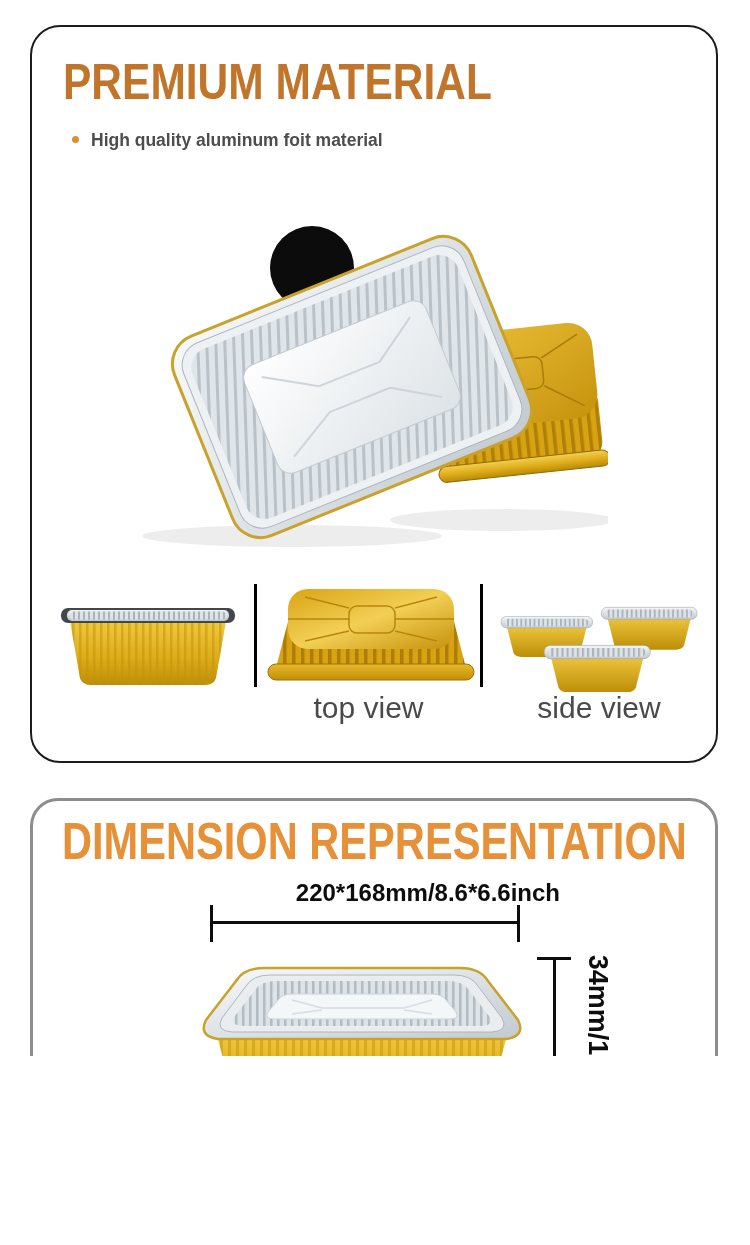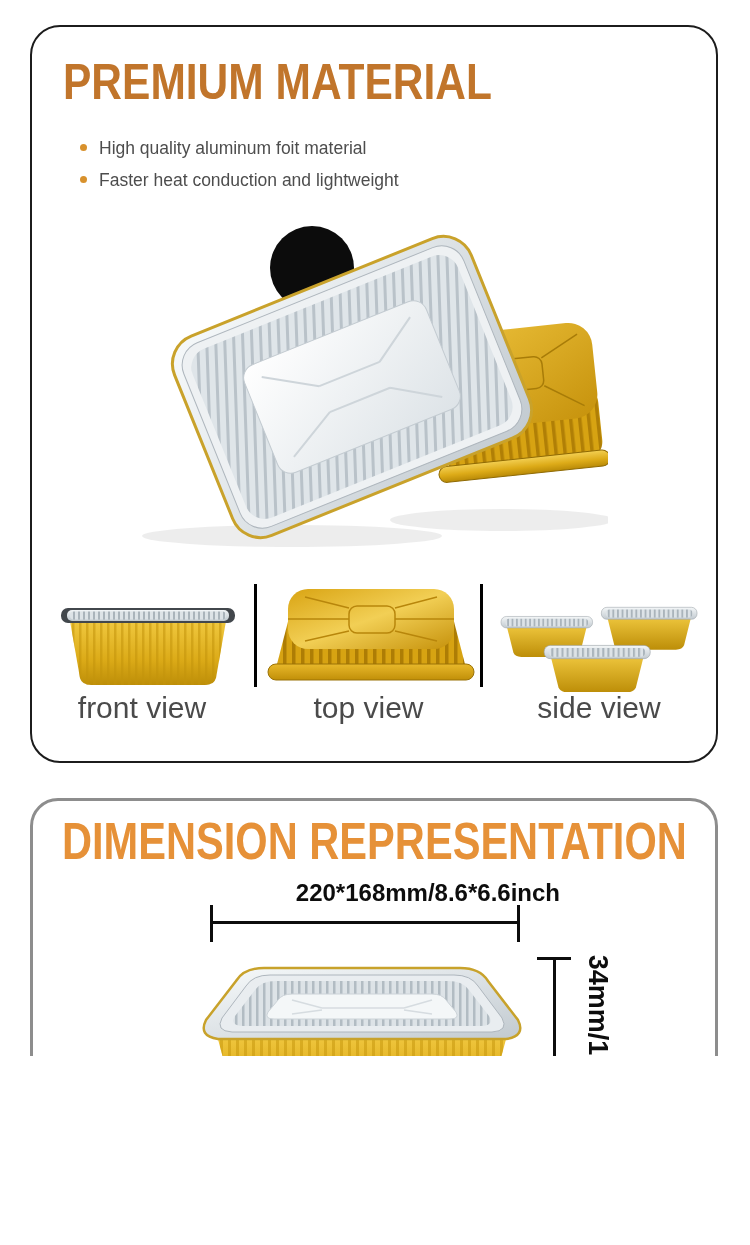--- a/index.html
+++ b/index.html
@@ -5,21 +5,21 @@
   html,body{margin:0;padding:0;background:#ffffff;}
   .page{position:relative;width:750px;height:1056px;background:#fff;overflow:hidden;
         font-family:"Liberation Sans","DejaVu Sans",sans-serif;}
   .card{position:absolute;background:#fff;}
   .card1{left:30px;top:25px;width:684px;height:734px;border:2px solid #1c1c1c;border-radius:30px;}
   .card2{left:30px;top:798px;width:682px;height:430px;border:3px solid #8d8d8d;border-radius:28px;}
   .title1{position:absolute;left:63px;top:57px;margin:0;font-size:50px;font-weight:bold;
           color:#c1752b;line-height:1;letter-spacing:0px;transform:scaleX(.85);transform-origin:left top;white-space:nowrap;}
   .title2{position:absolute;left:62px;top:815px;margin:0;font-size:52px;font-weight:bold;
           color:#e69138;line-height:1;transform:scaleX(.80);transform-origin:left top;white-space:nowrap;}
-  .bullets{position:absolute;left:64px;top:122px;margin:16px;padding:0;list-style:none;}
+  .bullets{position:absolute;left:64px;top:122px;margin:8px;padding:0;list-style:none;font-weight:bold;}
   .bullets li{position:relative;padding-left:19px;margin-bottom:12px;font-size:17.5px;
               line-height:20px;color:#4d4d4d;}
   .bullets .dot{position:absolute;left:0;top:6px;width:7px;height:7px;border-radius:50%;
                 background:#d8912c;}
   .hero{position:absolute;left:142px;top:224px;width:466px;height:330px;}
   .divider{position:absolute;top:584px;width:3px;height:103px;background:#000;}
   .div1{left:254px;} .div2{left:480px;}
   .view-img{position:absolute;}
   .vi-front{left:58px;top:596px;width:180px;height:92px;}
   .vi-top{left:265px;top:584px;width:212px;height:106px;}
@@ -49,24 +49,20 @@
 
   <div class="card card1"></div>
 
   <h1 class="title1">PREMIUM MATERIAL</h1>
 
   <ul class="bullets">
     <li>
       <span class="dot"></span>
       <span>High quality aluminum foit material</span>
     </li>
-    <li>
-      <span class="dot"></span>
-      <span>Faster heat conduction and lightweight</span>
-    </li>
   </ul>
 
   <svg class="hero" viewBox="0 0 466 330">
     <defs>
       <linearGradient id="hg-gold" x1="0" y1="0" x2="0" y2="1">
         <stop offset="0" stop-color="#f3cf52"></stop>
           <stop offset=".55" stop-color="#ddab18"></stop>
           <stop offset="1" stop-color="#b98a07"></stop>
       </linearGradient>
       <linearGradient id="hg-goldtop" x1="0" y1="0" x2="1" y2="1">
@@ -182,21 +178,20 @@
         <path d="M14,30 L106,30 L98,62 Q96,67 89,67 L31,67 Q24,67 22,62 Z" fill="url(#sv-gold)"></path>
         <rect x="8" y="21" width="104" height="13" rx="6" fill="url(#sv-silver)" stroke="#9aa2a8" stroke-width=".6"></rect>
         <rect x="13" y="23.5" width="94" height="8.5" rx="4" fill="url(#sv-ribS)"></rect>
       </g>
     </defs>
     <use href="#sv-mp" transform="translate(2,12) scale(0.88)"></use>
     <use href="#sv-mp" transform="translate(102,2) scale(0.92)"></use>
     <use href="#sv-mp" transform="translate(44,38) scale(1.02)"></use>
   </svg>
 
-  <div class="view-label vl-front">front view</div>
   <div class="view-label vl-top">top view</div>
   <div class="view-label vl-side">side view</div>
 
   <div class="card card2"></div>
 
   <h2 class="title2">DIMENSION REPRESENTATION</h2>
 
   <div class="dim-label dl-top">220*168mm/8.6*6.6inch</div>
 
   <div class="meas m-top-line"></div>

